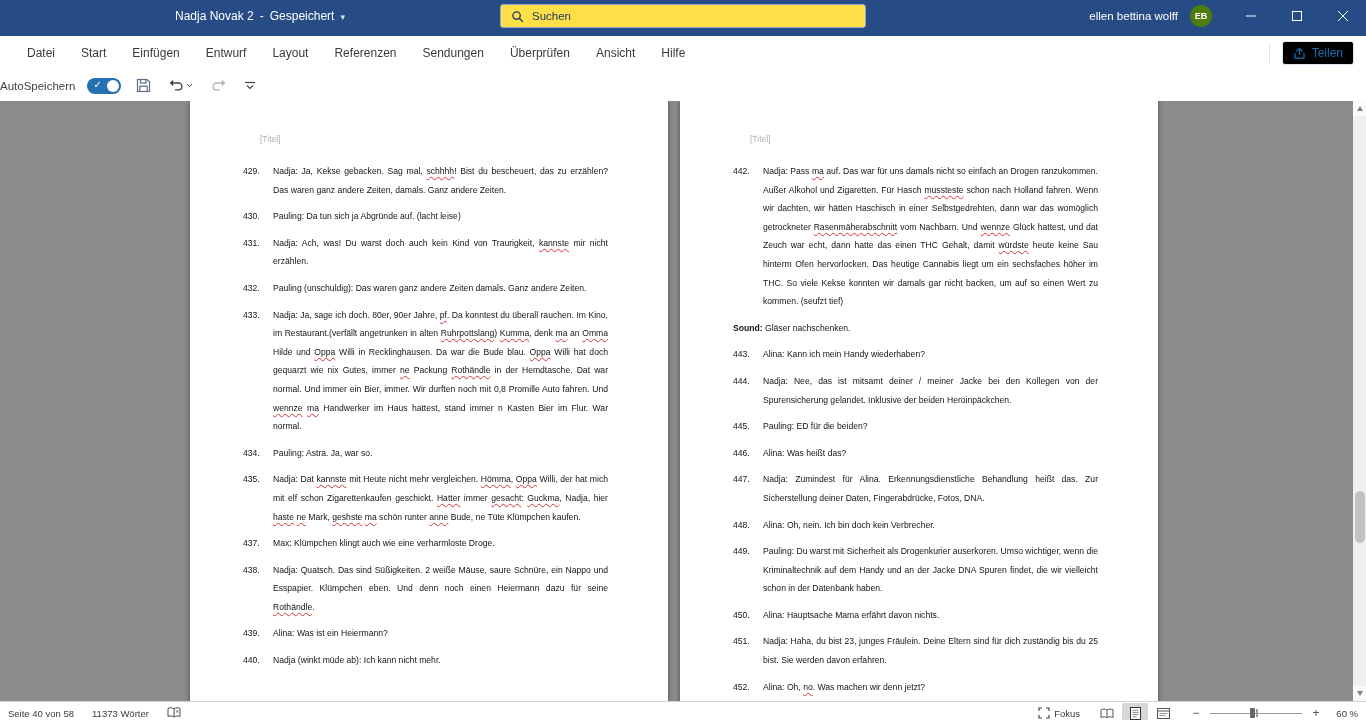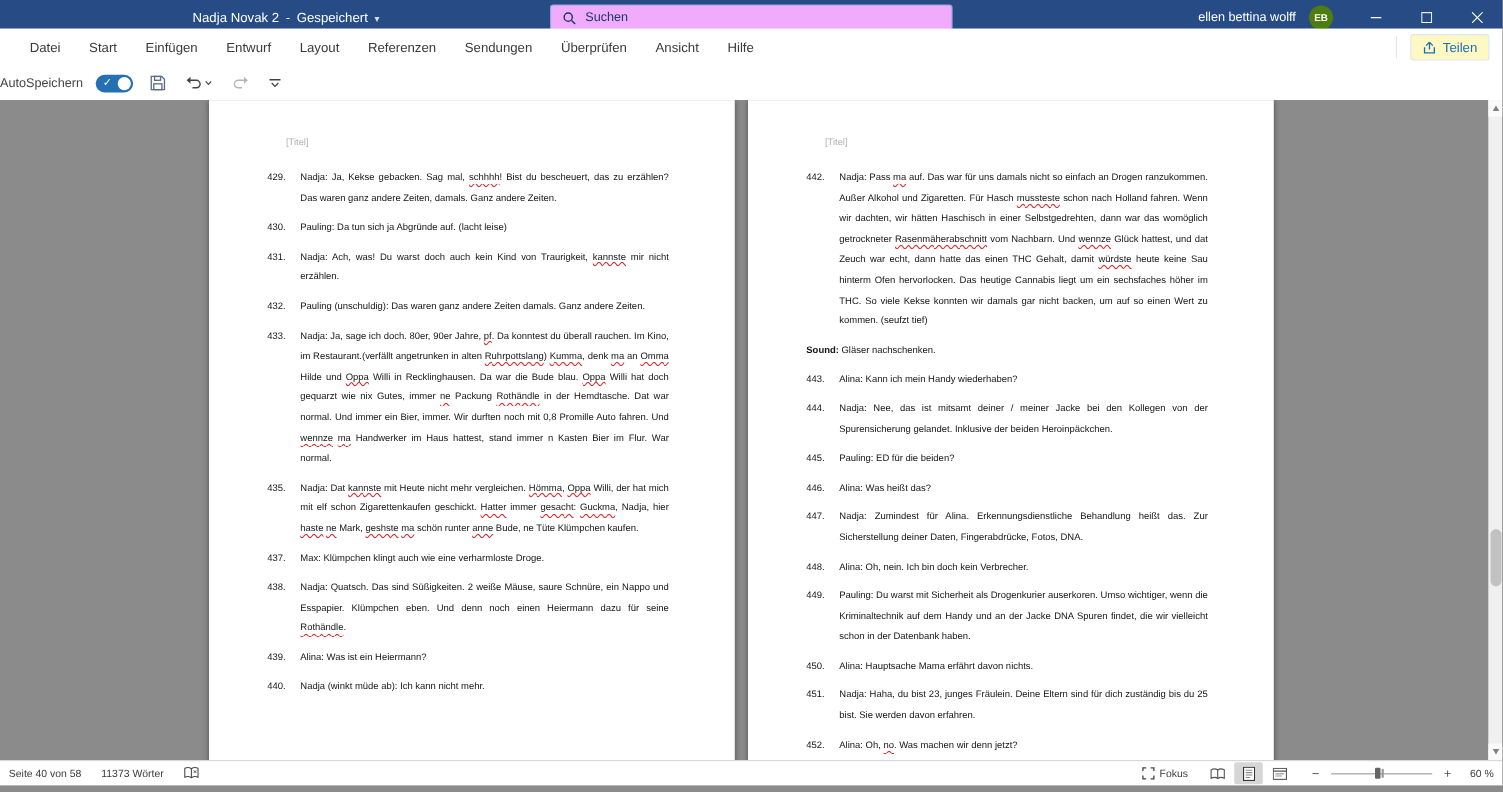--- a/index.html
+++ b/index.html
@@ -1,35 +1,35 @@
 <!DOCTYPE html>
 <html><head>
 <meta charset="utf-8">
 <style>
   * { box-sizing: border-box; margin: 0; padding: 0; }
   html,body { width:1366px; height:720px; overflow:hidden; font-family:"Liberation Sans", sans-serif; background:#8b8b8b; }
 
   
-  .titlebar { height:26px; background:#274b85; position:relative; color:#fff; }
+  .titlebar { height:36px; background:#274b85; position:relative; color:#fff; }
   .tb-title { position:absolute; left:175px; top:0; height:32px; display:flex; align-items:center; gap:6px; font-size:12px; }
   .tb-caret { font-size:9px; color:#d7e0f0; padding-top:2px; }
   .tb-search { position:absolute; left:50%; top:4px; transform:translateX(-50%); width:366px; height:24px;
-               background:#f0abfc; border:1px solid #91a7cd; border-radius:3px; display:flex; align-items:center;
+               background:#fde047; border:1px solid #91a7cd; border-radius:3px; display:flex; align-items:center;
                gap:8px; padding-left:10px; color:#1d3766; font-size:11.5px; }
   .tb-right { position:absolute; right:0; top:0; height:32px; display:flex; align-items:center; }
   .tb-user { font-size:11.5px; margin-right:12px; }
   .avatar { width:22px; height:22px; border-radius:50%; background:#4d7c0f; color:#fff; font-size:9px; font-weight:bold;
             display:flex; align-items:center; justify-content:center; margin-right:16px; }
   .win-btn { width:46px; height:32px; display:flex; align-items:center; justify-content:center; }
 
   
   .ribbon-row { height:34px; background:#ffffff; display:flex; align-items:center; padding-left:14px; position:relative; }
   .ribbon-tab { font-size:12px; color:#3b3a39; padding:12px 13px; line-height:34px; white-space:nowrap; cursor:default; }
   .share-btn { position:absolute; right:12px; top:5px; height:24px; display:flex; align-items:center; gap:6px;
-               color:#1a6fb5; font-size:12px; padding:0 10px; border-radius:3px; background:#fef9c3; border:1px solid #dbe8f3; }
+               color:#1a6fb5; font-size:12px; padding:0 10px; border-radius:3px; background:#000000; border:1px solid #dbe8f3; }
   .share-divider { position:absolute; right:96px; top:7px; height:20px; width:1px; background:#e3e3e3; }
 
   
   .qat-row { height:31px; background:#ffffff; display:flex; align-items:center; gap:12px; }
   .qat-label { font-size:11.5px; color:#444; }
   .toggle { width:34px; height:16px; border-radius:8px; background:#2470b3; position:relative; }
   .toggle .check { position:absolute; left:6px; top:1px; color:#fff; font-size:10px; }
   .toggle .knob { position:absolute; right:2px; top:2px; width:12px; height:12px; border-radius:50%; background:#fff; }
   .qat-btn { display:flex; align-items:center; gap:2px; padding:2px 3px; }
 
@@ -187,20 +187,24 @@
           <span class="num">431.</span>
           <span class="ptext"><span>Nadja: Ach, was! Du warst doch auch kein Kind von Traurigkeit, </span><span class="misspell">kannste</span><span> mir nicht erzählen.</span></span>
         </div>
         <div class="para">
           <span class="num">432.</span>
           <span class="ptext"><span>Pauling (unschuldig): Das waren ganz andere Zeiten damals. Ganz andere Zeiten.</span></span>
         </div>
         <div class="para">
           <span class="num">433.</span>
           <span class="ptext"><span>Nadja: Ja, sage ich doch. 80er, 90er Jahre, </span><span class="misspell">pf</span><span>. Da konntest du überall rauchen. Im Kino, im Restaurant.(verfällt angetrunken in alten </span><span class="misspell">Ruhrpottslang</span><span>) </span><span class="misspell">Kumma</span><span>, denk </span><span class="misspell">ma</span><span> an </span><span class="misspell">Omma</span><span> Hilde und </span><span class="misspell">Oppa</span><span> Willi in Recklinghausen. Da war die Bude blau. </span><span class="misspell">Oppa</span><span> Willi hat doch gequarzt wie nix Gutes, immer </span><span class="misspell">ne</span><span> Packung </span><span class="misspell">Rothändle</span><span> in der Hemdtasche. Dat war normal. Und immer ein Bier, immer. Wir durften noch mit 0,8 Promille Auto fahren. Und </span><span class="misspell">wennze</span><span> </span><span class="misspell">ma</span><span> Handwerker im Haus hattest, stand immer n Kasten Bier im Flur. War normal.</span></span>
+        </div>
+        <div class="para">
+          <span class="num">434.</span>
+          <span class="ptext"><span>Pauling: Astra. Ja, war so.</span></span>
         </div>
         <div class="para">
           <span class="num">435.</span>
           <span class="ptext"><span>Nadja: Dat </span><span class="misspell">kannste</span><span> mit Heute nicht mehr vergleichen. </span><span class="misspell">Hömma</span><span>, </span><span class="misspell">Oppa</span><span> Willi, der hat mich mit elf schon Zigarettenkaufen geschickt. </span><span class="misspell">Hatter</span><span> immer </span><span class="misspell">gesacht</span><span>: </span><span class="misspell">Guckma</span><span>, Nadja, hier </span><span class="misspell">haste</span><span> </span><span class="misspell">ne</span><span> Mark, </span><span class="misspell">geshste</span><span> </span><span class="misspell">ma</span><span> schön runter </span><span class="misspell">anne</span><span> Bude, ne Tüte Klümpchen kaufen.</span></span>
         </div>
         <div class="para">
           <span class="num">437.</span>
           <span class="ptext"><span>Max: Klümpchen klingt auch wie eine verharmloste Droge.</span></span>
         </div>
         <div class="para">

